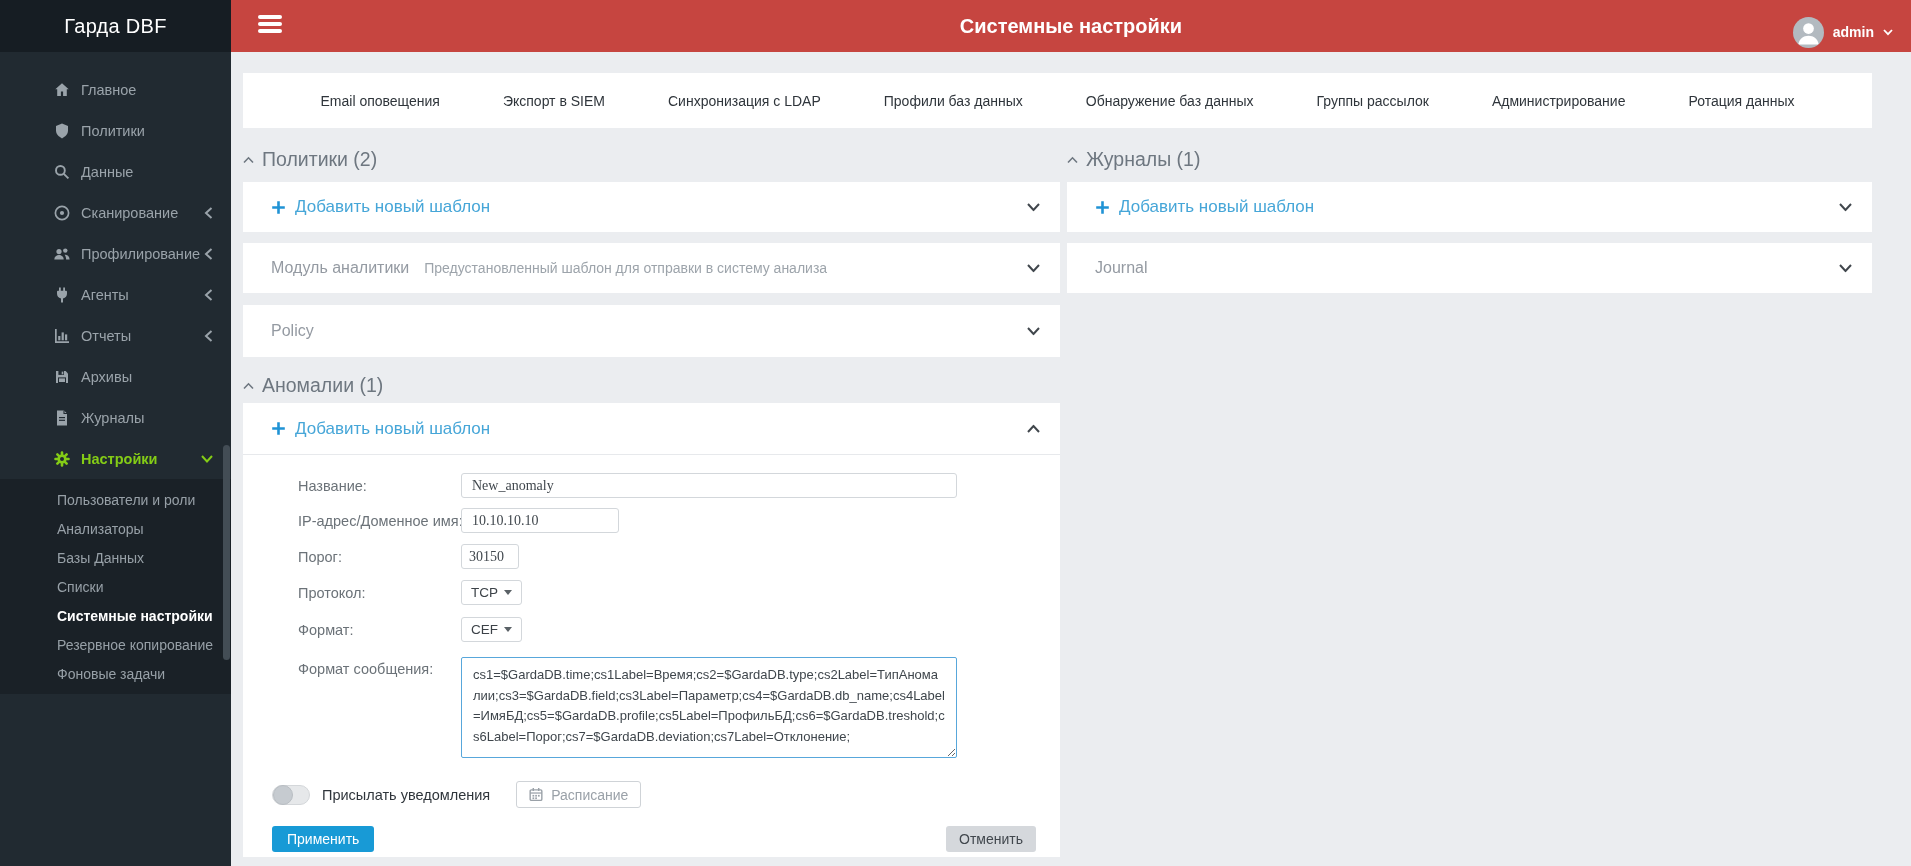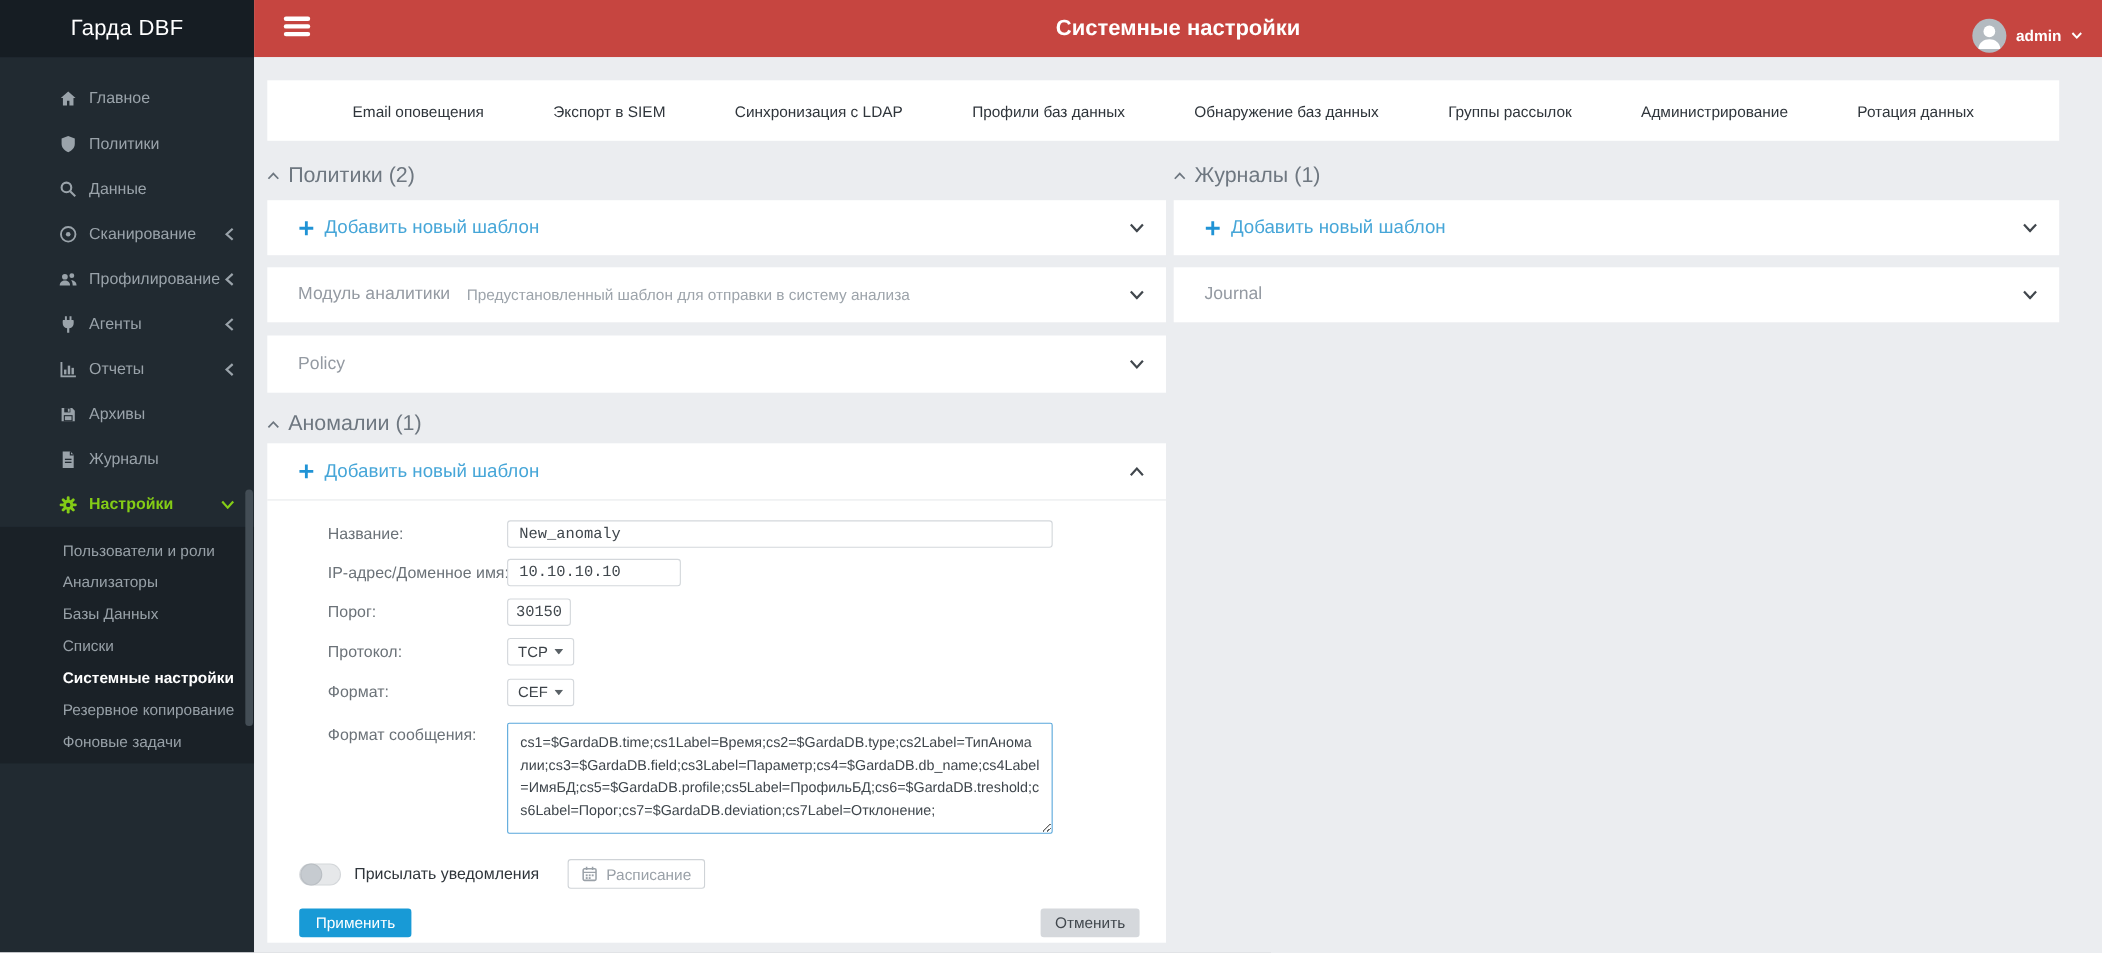--- a/index.html
+++ b/index.html
@@ -42,21 +42,21 @@
   .add-link { display:flex; align-items:center; gap:9px; color:#46a6d8; font-size:17px; cursor:pointer; }
   .pan-row { height:100%; display:flex; align-items:center; padding-left:28px; }
   .pan-title { color:#949aa2; font-size:16px; }
   .pan-desc { color:#9da4ab; font-size:14px; margin-left:15px; }
   
   .anom-head { height:52px; border-bottom:1px solid #e7e9ec; display:flex; align-items:center; padding-left:28px; position:relative; }
   .frow { position:absolute; left:35px; right:20px; }
   .flabel { position:absolute; left:10px; top:0; color:#6b7278; font-size:14.5px;margin-left:10px; }
   .fctl { position:absolute; left:183px; top:-5px; }
   input.txt { height:25px; border:1px solid #d3d7db; border-radius:3px; padding:0 10px; font-size:14px;
-              color:#40474d; font-family:Liberation Mono, monospace; background:#fff; }
+              color:#40474d; font-family:Liberation Serif, serif; background:#fff; }
   .dd { height:25px; border:1px solid #d3d7db; border-radius:3px; background:#fff; display:inline-flex;
         align-items:center; gap:6px; padding:0 9px; font-size:13.5px; color:#3c4248; cursor:pointer; }
   textarea.msg { width:496px; height:101px; border:1px solid #58a7db; border-radius:2px; padding:7px 11px;
                  font-family:inherit; font-size:13px; line-height:1.58; color:#3f464c; resize:both; outline:none; }
   .toggle { width:38px; height:20px; border-radius:10px; background:#e6e8ea; border:1px solid #d4d7da; position:relative; cursor:pointer; }
   .knob { position:absolute; left:0; top:-1px; width:20px; height:20px; border-radius:50%; background:#c6cbd0;
           border:1px solid #b9bec3; }
   .tog-label { font-size:14.5px; color:#2f353b; }
   .btn-sched { height:27px; display:inline-flex; align-items:center; gap:8px; padding:0 12px; border:1px solid #cfd3d7;
                border-radius:3px; background:#fff; color:#9aa1a8; font-size:14px; cursor:pointer; }

